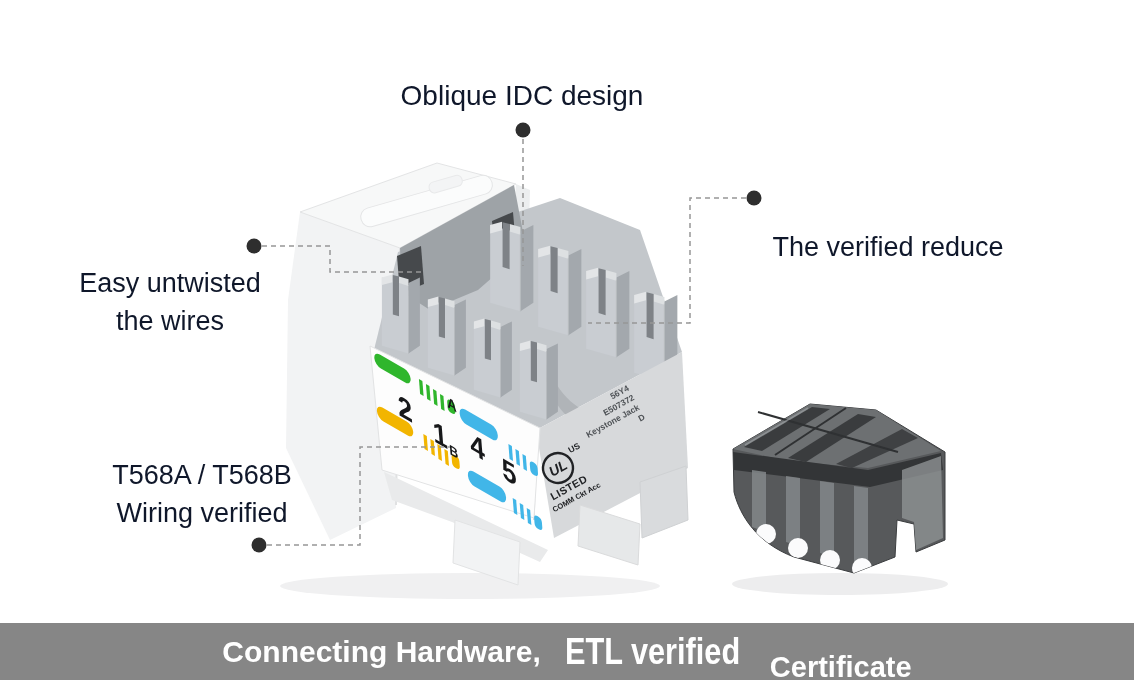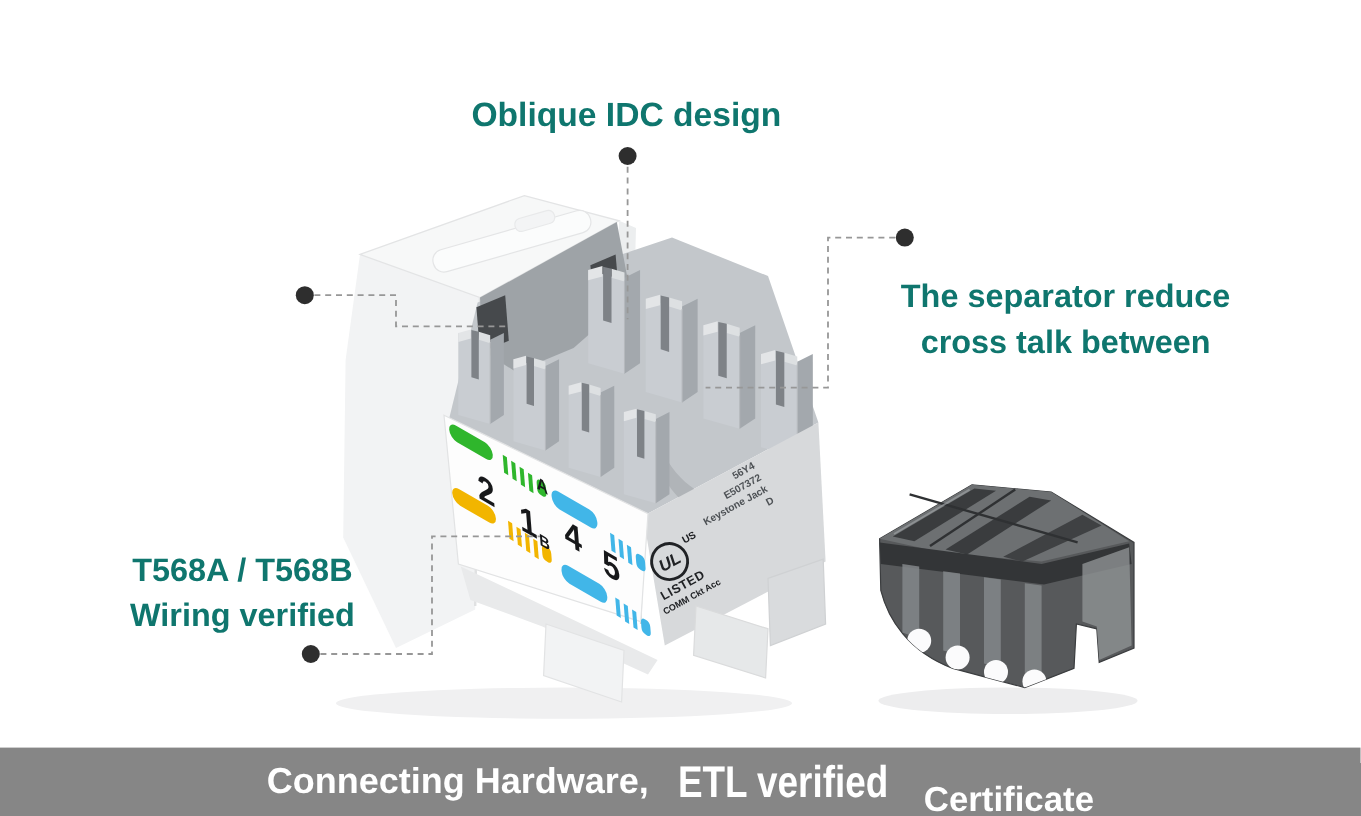--- a/index.html
+++ b/index.html
@@ -1,19 +1,19 @@
 <!DOCTYPE html>
 <html><head>
 <meta charset="utf-8">
 <style>
   html,body{margin:0;padding:0;background:#ffffff;}
   .stage{position:relative;width:1134px;height:680px;background:#ffffff;overflow:hidden;
          font-family:"Liberation Sans", sans-serif;}
   .illus{position:absolute;left:0;top:0;}
-  .ann{position:absolute;color:#0f766e;font-weight:700;}
+  .ann{position:absolute;color:#0f172a;font-weight:400;}
   .ann-oblique{left:357px;top:80px;width:330px;text-align:center;font-size:28px;}
   .ann-easy{left:35px;top:264px;width:270px;text-align:center;font-size:27px;line-height:38px;}
   .ann-separator{left:708px;top:228px;width:360px;text-align:center;font-size:27px;line-height:38px;}
   .ann-wiring{left:62px;top:456px;width:280px;text-align:center;font-size:27px;line-height:38px;}
   .banner{position:absolute;left:0;top:623px;width:1134px;height:57px;
           display:flex;align-items:center;justify-content:center;color:#ffffff;}
   .banner .b-prefix{font-size:30px;font-weight:700;}
   .banner .b-etl{font-size:37px;font-weight:700;display:inline-block;
                  transform:scaleX(0.83);margin-left:6px;margin-right:0px;letter-spacing:0px;}
   .banner .b-suffix{font-size:29px;font-weight:700;margin-left:12px;margin-top:32px;}
@@ -179,24 +179,27 @@
     <g fill="#2e2e2e">
       <circle cx="523" cy="130" r="7.5"></circle>
       <circle cx="254" cy="246" r="7.5"></circle>
       <circle cx="754" cy="198" r="7.5"></circle>
       <circle cx="259" cy="545" r="7.5"></circle>
     </g>
   </svg>
 
   <div class="ann ann-oblique">Oblique IDC design</div>
 
+  <div class="ann ann-easy">
+    <div>Easy untwisted</div>
+    <div>the wires</div>
+  </div>
 
   <div class="ann ann-separator">
-    <div>The separator reduce</div>
-    <div>cross talk between</div>
+    <div>The verified reduce</div>
   </div>
 
   <div class="ann ann-wiring">
     <div>T568A / T568B</div>
     <div>Wiring verified</div>
   </div>
 
   <div class="banner" style="background-color: rgb(134, 134, 134);">
     <span class="b-prefix">Connecting Hardware,</span>
     <span class="b-etl">ETL verified</span>

